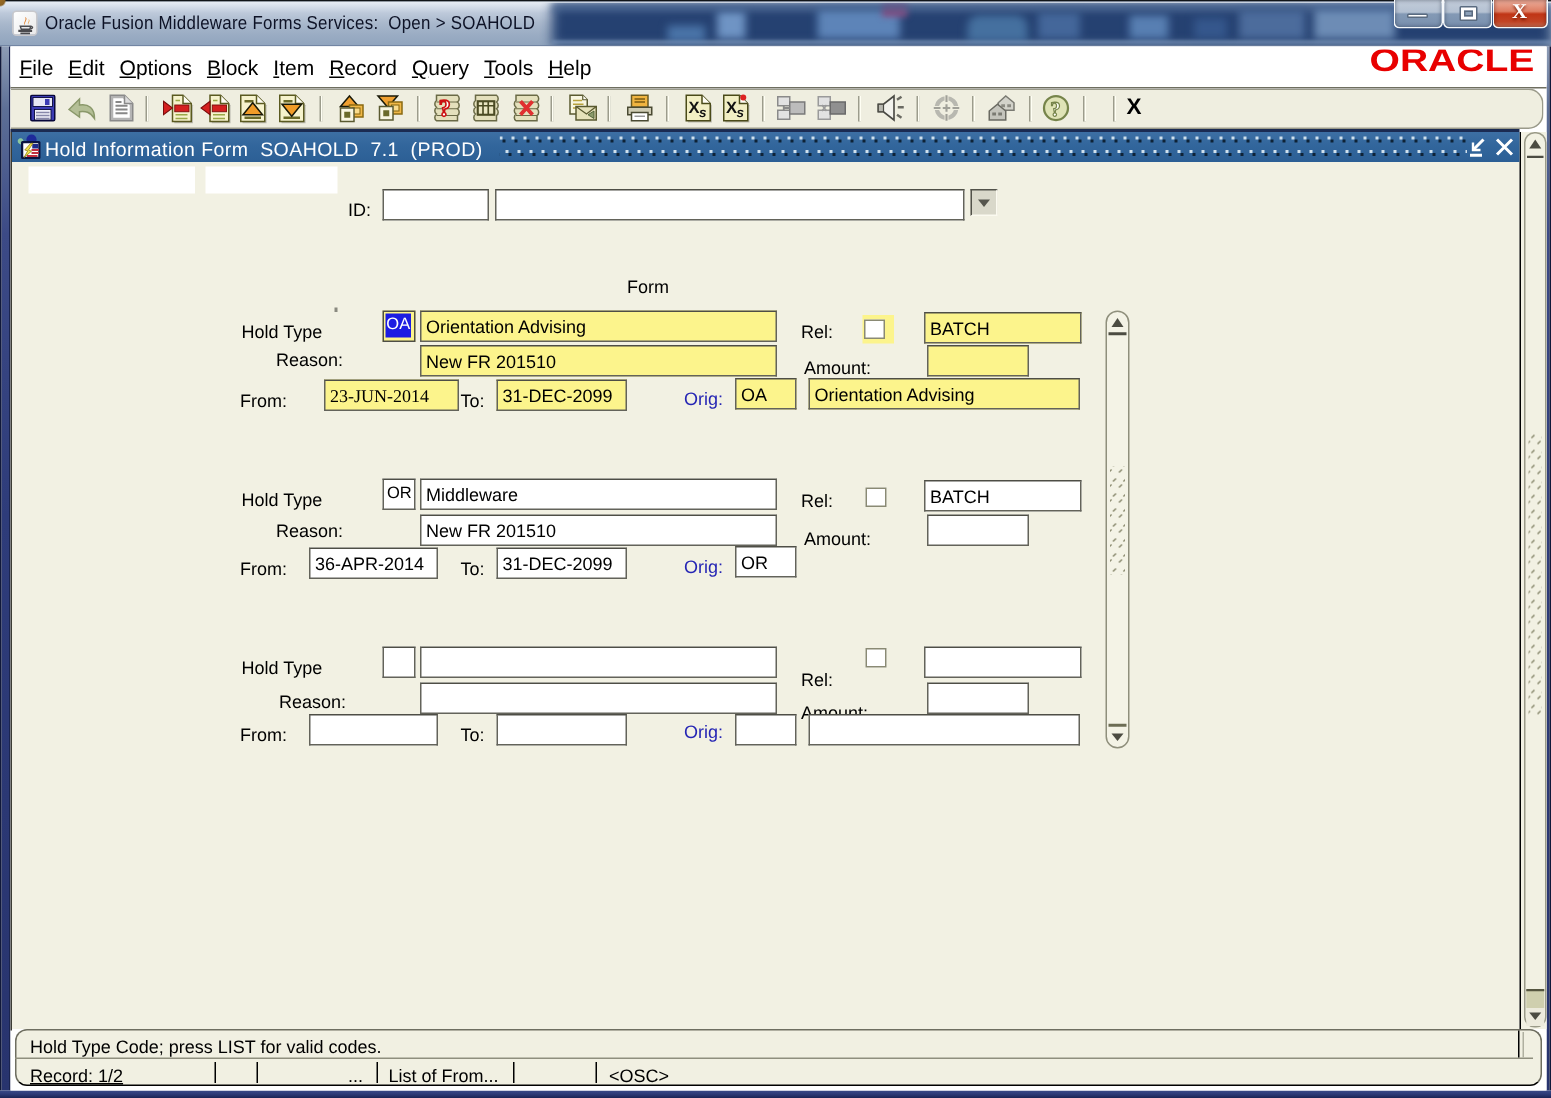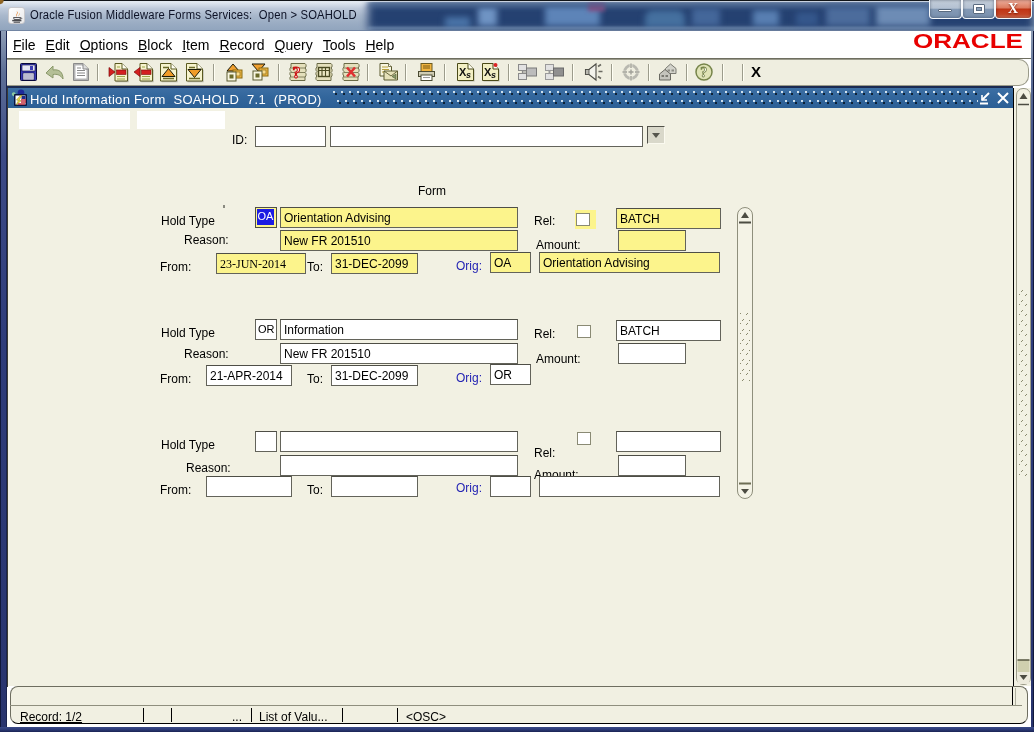--- a/index.html
+++ b/index.html
@@ -329,32 +329,32 @@
 <div class="lbl" style="left:160px;top:260px;">From:</div>
 <div class="fld yel" style="left:216px;top:253px;width:90px;font-family:Liberation Serif, serif;">23-JUN-2014</div>
 <div class="lbl" style="left:307px;top:260px;">To:</div>
 <div class="fld yel" style="left:331px;top:253px;width:87px;">31-DEC-2099</div>
 <div class="lbl" style="left:456px;top:259px;color:#2525b4;">Orig:</div>
 <div class="fld yel" style="left:490px;top:252px;width:41px;">OA</div>
 <div class="fld yel" style="left:539px;top:252px;width:181px;">Orientation Advising</div>
 
 <div class="lbl" style="left:161px;top:326px;">Hold Type</div>
 <div class="fld" style="left:255px;top:319px;width:22px;padding-left:2px;font-size:11px;">OR</div>
-<div class="fld" style="left:280px;top:319px;width:238px;">Information</div>
+<div class="fld" style="left:280px;top:319px;width:238px;">Middleware</div>
 <div class="lbl" style="left:534px;top:327px;">Rel:</div>
 <div class="abs" style="left:577px;top:325px;width:14px;height:13px;background:#fff;border:1px solid #8a8a74;"></div>
 <div class="fld" style="left:616px;top:320px;width:105px;">BATCH</div>
 
 <div class="lbl" style="left:184px;top:347px;">Reason:</div>
 <div class="fld" style="left:280px;top:343px;width:238px;">New FR 201510</div>
 <div class="lbl" style="left:536px;top:352px;">Amount:</div>
 <div class="fld" style="left:618px;top:343px;width:68px;"></div>
 
 <div class="lbl" style="left:160px;top:372px;">From:</div>
-<div class="fld" style="left:206px;top:365px;width:86px;">21-APR-2014</div>
+<div class="fld" style="left:206px;top:365px;width:86px;">36-APR-2014</div>
 <div class="lbl" style="left:307px;top:372px;">To:</div>
 <div class="fld" style="left:331px;top:365px;width:87px;">31-DEC-2099</div>
 <div class="lbl" style="left:456px;top:371px;color:#2525b4;">Orig:</div>
 <div class="fld" style="left:490px;top:364px;width:41px;">OR</div>
 
 <div class="lbl" style="left:161px;top:438px;">Hold Type</div>
 <div class="fld" style="left:255px;top:431px;width:22px;"></div>
 <div class="fld" style="left:280px;top:431px;width:238px;"></div>
 <div class="lbl" style="left:534px;top:446px;">Rel:</div>
 <div class="abs" style="left:577px;top:432px;width:14px;height:13px;background:#fff;border:1px solid #8a8a74;"></div>
@@ -401,27 +401,28 @@
     <path d="M6.5 4 L10.5 10 L2.5 10 Z" fill="#4c4c42"></path>
     <line x1="1" y1="15.5" x2="12" y2="15.5" stroke="#4c4c42" stroke-width="1.5"></line>
     <rect x="0.5" y="571" width="12" height="12" fill="#cfcfae"></rect>
     <line x1="0.5" y1="571" x2="12.5" y2="571" stroke="#55553f" stroke-width="1.5"></line>
     <rect x="0.5" y="583" width="12" height="12" fill="#eceadc"></rect>
     <path d="M2.5 586 L10.5 586 L6.5 591 Z" fill="#4c4c42"></path>
   </svg>
 </div>
 
 <div class="abs" style="left:10px;top:686px;width:1018px;height:38px;background:#f1f0e2;border:1px solid #6e6e60;border-bottom-color:#000;border-radius:8px;"></div>
+<div class="lbl" style="left:20px;top:691px;">Hold Type Code; press LIST for valid codes.</div>
 <div class="abs" style="left:10px;top:705px;width:1012px;height:1px;background:#8f8f7e;"></div>
 <div class="abs" style="left:1012px;top:687px;width:1px;height:18px;background:#000;"></div>
 <div class="abs" style="left:1015px;top:688px;width:1px;height:17px;background:#b0b0a0;"></div>
 <div class="abs" style="left:223px;top:205px;width:2px;height:3px;background:#8a8a80;"></div>
 <div class="lbl" style="left:20px;top:710px;text-decoration:underline;">Record: 1/2</div>
 <div class="abs" style="left:143px;top:708px;width:1px;height:14px;background:#000;"></div>
 <div class="abs" style="left:171px;top:708px;width:1px;height:14px;background:#000;"></div>
 <div class="lbl" style="left:232px;top:710px;">...</div>
 <div class="abs" style="left:251px;top:708px;width:1px;height:14px;background:#000;"></div>
-<div class="lbl" style="left:259px;top:710px;">List of Valu...</div>
+<div class="lbl" style="left:259px;top:710px;">List of From...</div>
 <div class="abs" style="left:342px;top:708px;width:1px;height:14px;background:#000;"></div>
 <div class="abs" style="left:397px;top:708px;width:1px;height:14px;background:#000;"></div>
 <div class="lbl" style="left:406px;top:710px;">&lt;OSC&gt;</div>
 
 </div>
 
 </body></html>

